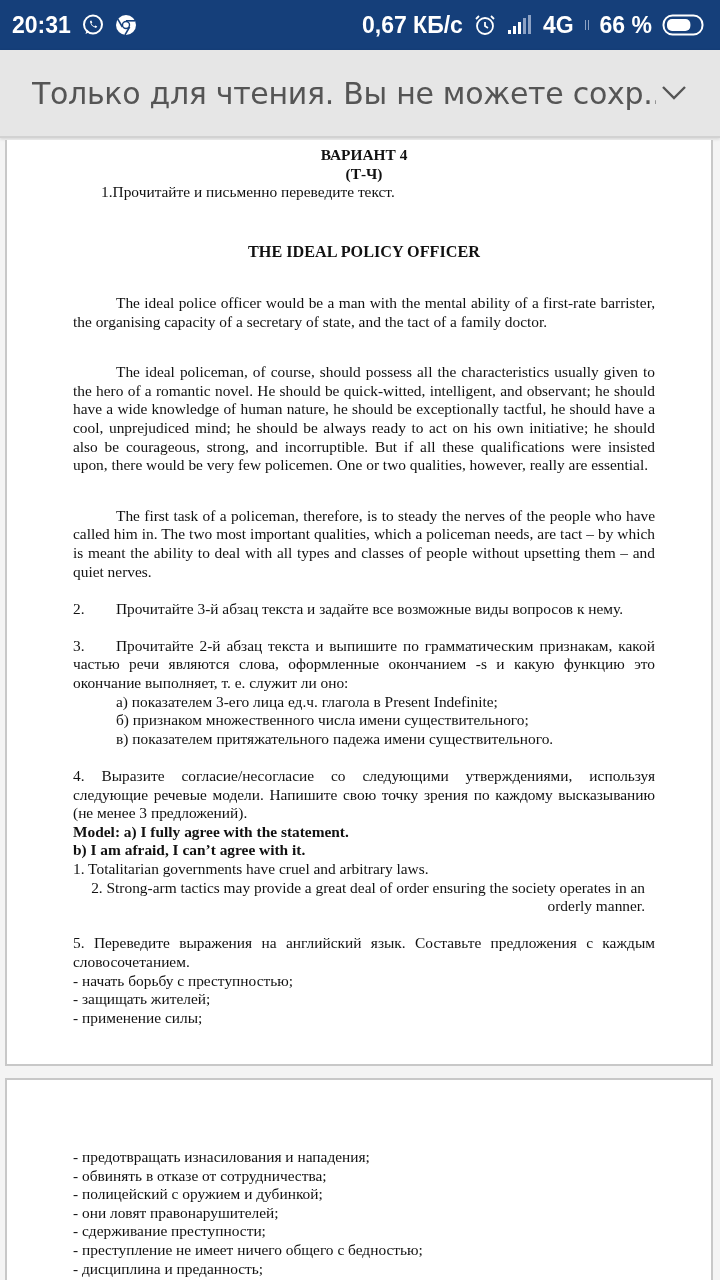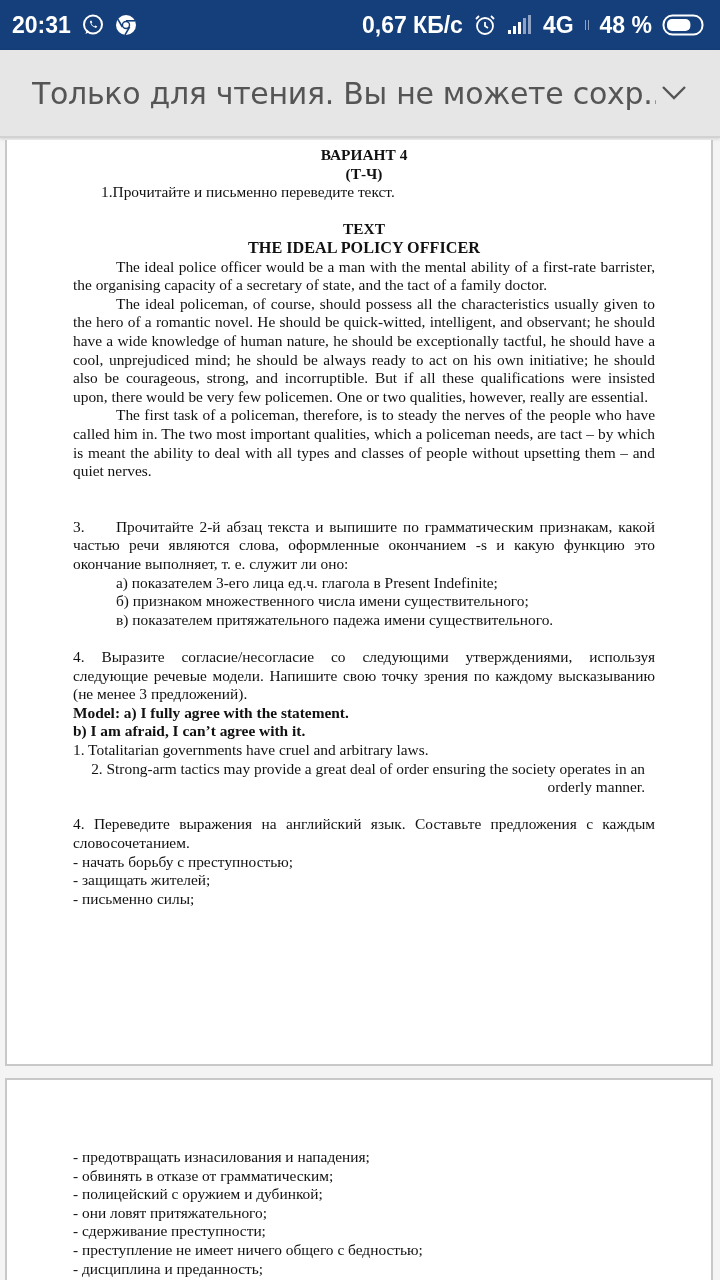--- a/index.html
+++ b/index.html
@@ -35,21 +35,21 @@
     border: 2px solid #c8c8c8; box-sizing: border-box;
   }
   .page1 { top: 140px; height: 926px; border-top: none; }
   .page2 { top: 1078px; height: 220px; }
   .doc {
     position: absolute; left: 66px; width: 582px;
     font-family: "Liberation Serif", serif; font-size: 15.4px; line-height: 18.6px; color: #111;
   }
   .center { text-align: center; font-weight: bold; }
   .justify { text-align: justify; text-align-last: left; }
-  .indent { text-indent: 43px; }
+  .indent { text-indent: 43px; margin-top: 32px; }
   p { margin: 0; }
   .gap { height: 18.6px; }
   .num-tab { display: inline-block; width: 43px; }
   .sub { padding-left: 43px; }
   .bold { font-weight: bold; }
 </style>
 </head>
 <body>
 
 <div class="status-bar">
@@ -90,21 +90,21 @@
           <rect x="16" y="3" width="3" height="16" fill="#8da2c4"></rect>
           <rect x="21" y="0" width="3" height="19" fill="#8da2c4"></rect>
         </svg>
     </span>
     <span>4G</span>
     <span class="sb-icon">
       <svg width="6" height="12" viewBox="0 0 6 12">
           <path d="M1.5 1 v10 M4.5 1 v10" stroke="#8da2c4" stroke-width="1"></path>
         </svg>
     </span>
-    <span>48 %</span>
+    <span>66 %</span>
     <span class="sb-icon">
       <svg width="44" height="22" viewBox="0 0 44 22">
           <rect x="1.5" y="1.5" width="39" height="19" rx="9" fill="none" stroke="#fff" stroke-width="2"></rect>
           <rect id="batt-fill" x="5" y="5" width="23.4" height="12" rx="5" fill="#fff"></rect>
         </svg>
     </span>
   </div>
 </div>
 
 <div class="app-header">
@@ -115,48 +115,48 @@
       </svg>
   </div>
 </div>
 
 <div class="page page1">
   <div class="doc" style="top:6px;">
     <p class="center">ВАРИАНТ 4</p>
     <p class="center">(Т-Ч)</p>
     <p style="padding-left:28px;">1.Прочитайте и письменно переведите текст.</p>
     <div class="gap"></div>
-    <p class="center">TEXT</p>
-    <p class="center" style="font-size:16.2px;">THE IDEAL POLICY OFFICER</p>
+    <p class="center" style="font-size:16.2px;margin-top:23px;">THE IDEAL POLICY OFFICER</p>
     <p class="justify indent">The ideal police officer would be a man with the mental ability of a first-rate barrister, the organising capacity of a secretary of state, and the tact of a family doctor.</p>
     <p class="justify indent">The ideal policeman, of course, should possess all the characteristics usually given to the hero of a romantic novel. He should be quick-witted, intelligent, and observant; he should have a wide knowledge of human nature, he should be exceptionally tactful, he should have a cool, unprejudiced mind; he should be always ready to act on his own initiative; he should also be courageous, strong, and incorruptible. But if all these qualifications were insisted upon, there would be very few policemen. One or two qualities, however, really are essential.</p>
     <p class="justify indent">The first task of a policeman, therefore, is to steady the nerves of the people who have called him in.  The two most important qualities, which a policeman needs, are tact – by which is meant the ability to deal with all types and classes of people without upsetting them – and quiet nerves.</p>
     <div class="gap"></div>
+    <p class="justify"><span class="num-tab">2.</span><span>Прочитайте 3-й абзац текста и задайте все возможные виды вопросов к нему.</span></p>
     <div class="gap"></div>
     <p class="justify"><span class="num-tab">3.</span><span>Прочитайте 2-й абзац текста и выпишите по грамматическим признакам, какой частью речи являются слова, оформленные окончанием -s и какую функцию это окончание выполняет, т. е. служит ли оно:</span></p>
     <p class="sub">а) показателем 3-его лица ед.ч. глагола в Present Indefinite;</p>
     <p class="sub">б) признаком множественного числа имени существительного;</p>
     <p class="sub">в) показателем притяжательного падежа имени существительного.</p>
     <div class="gap"></div>
     <p class="justify">4. Выразите согласие/несогласие со следующими утверждениями, используя следующие речевые модели. Напишите свою точку зрения по каждому высказыванию (не менее 3 предложений).</p>
     <p class="bold">Model: a) I fully agree with the statement.</p>
     <p class="bold">b) I am afraid, I can’t agree with it.</p>
     <p>1. Totalitarian governments have cruel and arbitrary laws.</p>
     <p style="padding-right:10px;text-align:right;">2. Strong-arm tactics may provide a great deal of order ensuring the society operates in an orderly manner.</p>
     <div class="gap"></div>
-    <p class="justify">4. Переведите выражения на английский язык. Составьте предложения с каждым словосочетанием.</p>
+    <p class="justify">5. Переведите выражения на английский язык. Составьте предложения с каждым словосочетанием.</p>
     <p>- начать борьбу с преступностью;</p>
     <p>- защищать жителей;</p>
-    <p>- письменно силы;</p>
+    <p>- применение силы;</p>
   </div>
 </div>
 
 <div class="page page2">
   <div class="doc" style="top:68px;">
     <p>- предотвращать изнасилования и нападения;</p>
-    <p>- обвинять в отказе от грамматическим;</p>
+    <p>- обвинять в отказе от сотрудничества;</p>
     <p>- полицейский с оружием и дубинкой;</p>
-    <p>- они ловят притяжательного;</p>
+    <p>- они ловят правонарушителей;</p>
     <p>- сдерживание преступности;</p>
     <p>- преступление не имеет ничего общего с бедностью;</p>
     <p>- дисциплина и преданность;</p>
   </div>
 </div>
 
 </body></html>

